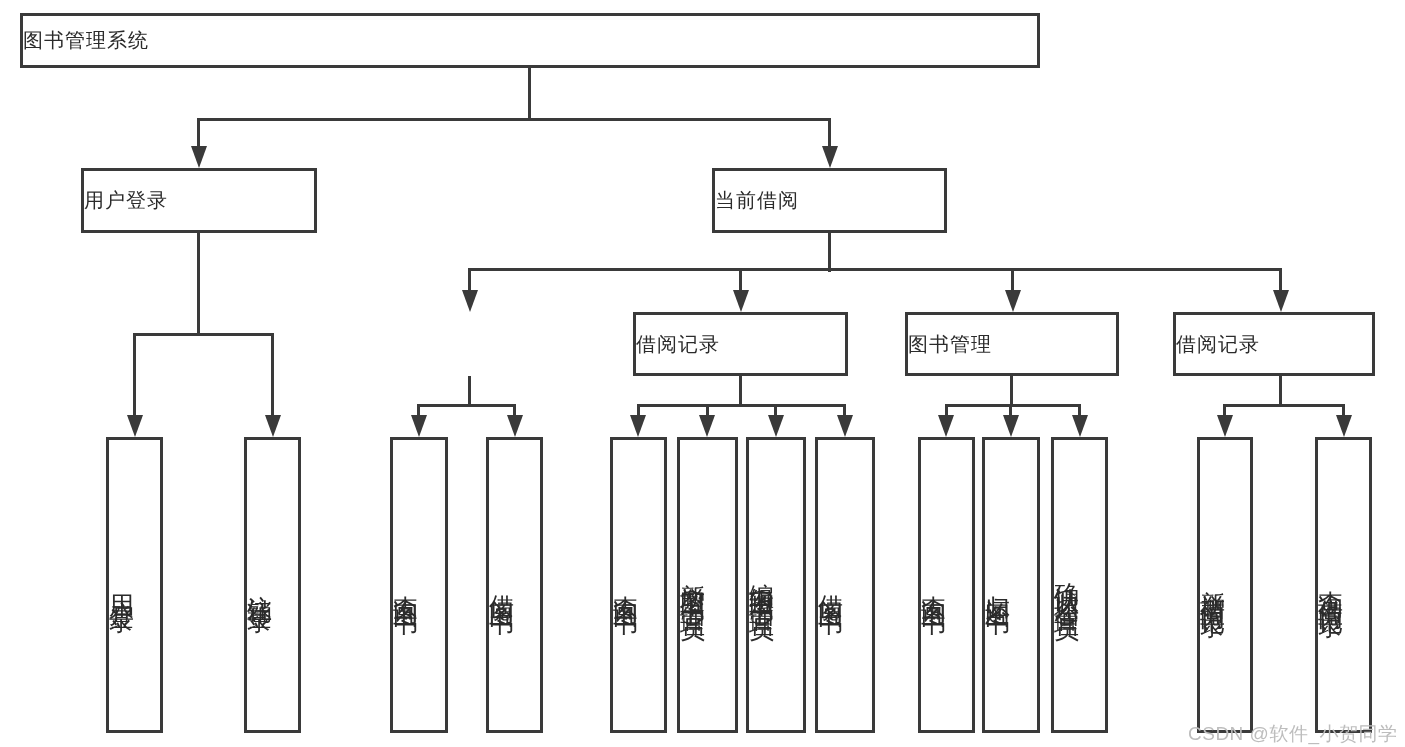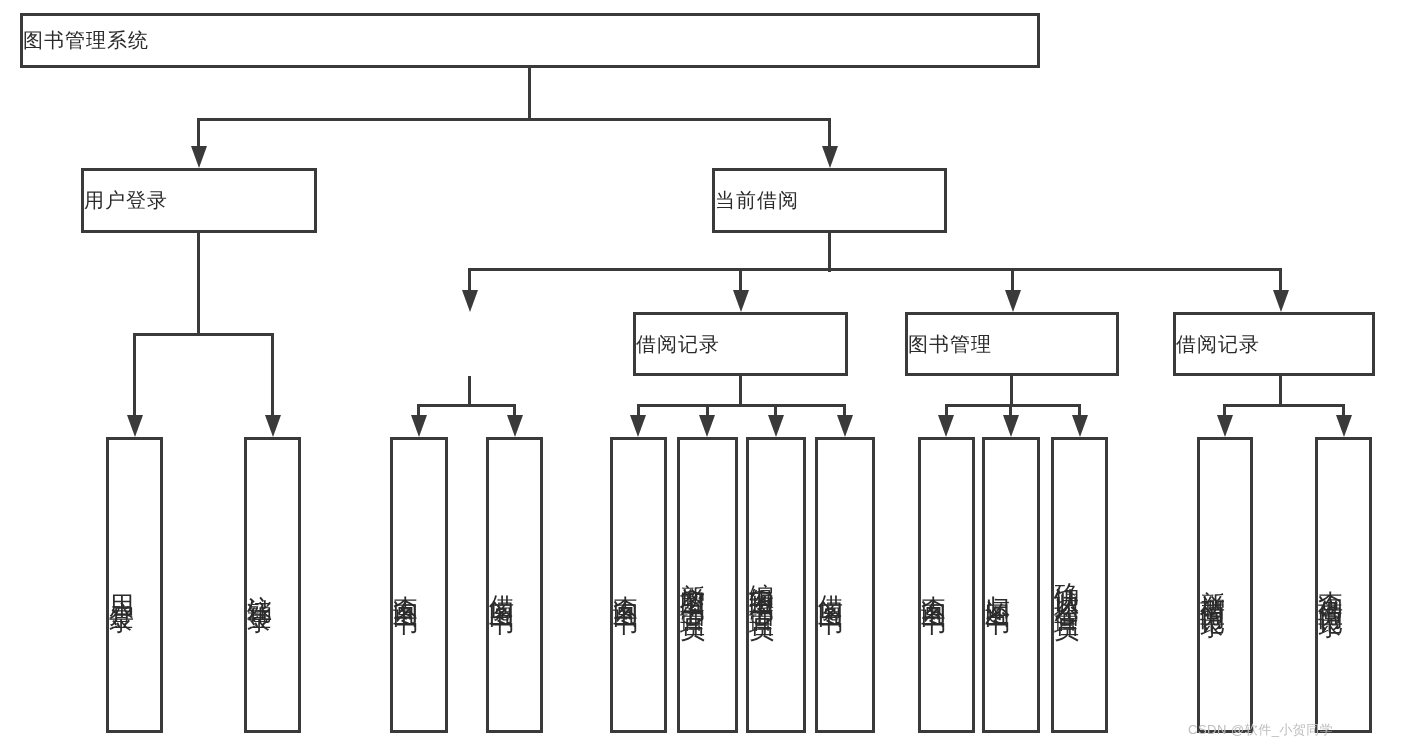--- a/index.html
+++ b/index.html
@@ -47,21 +47,21 @@
     width: 0;
     height: 0;
     border-left: 8px solid transparent;
     border-right: 8px solid transparent;
     border-top: 22px solid #3a3a3a;
   }
   .watermark {
     position: absolute;
     left: 1188px;
     top: 721px;
-    font-size: 13px;
+    font-size: 19px;
     color: #bdbdbd;
     letter-spacing: 0.5px;
     white-space: nowrap;
   }
 </style>
 </head>
 <body>
 
 <div id="canvas">
 

